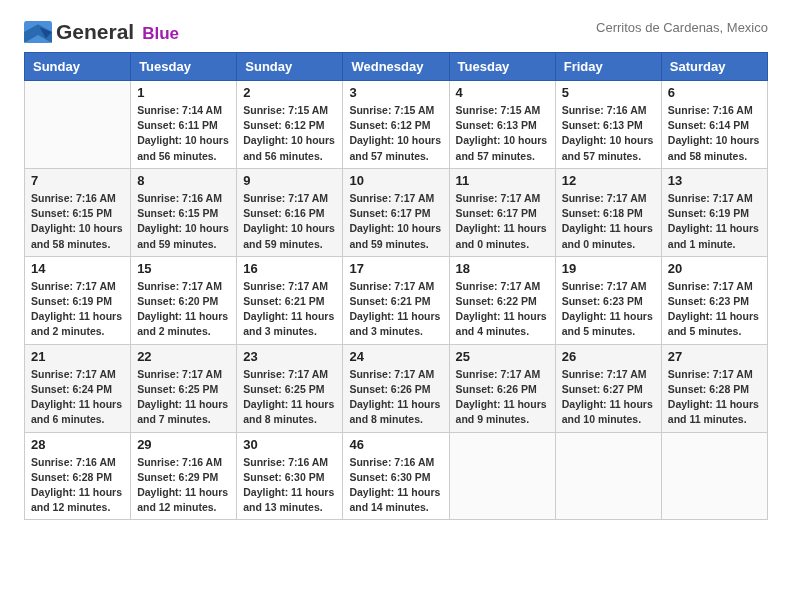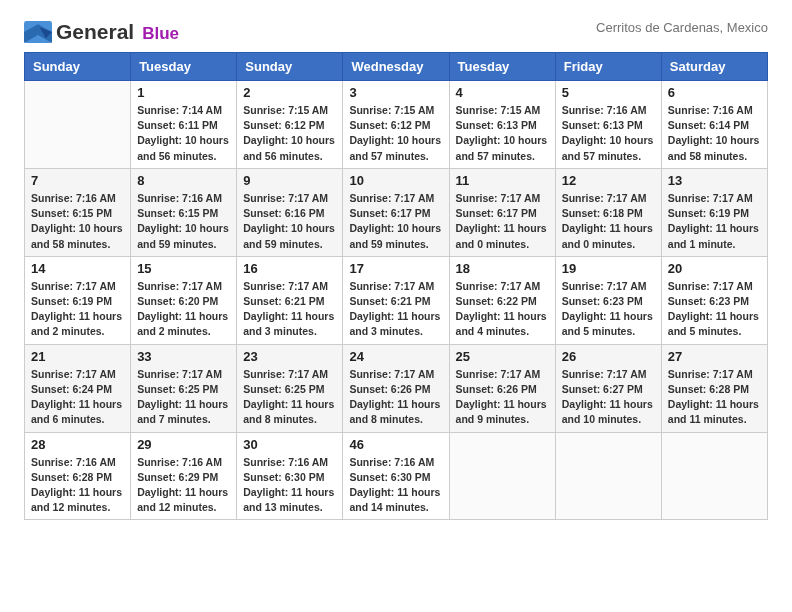--- a/index.html
+++ b/index.html
@@ -261,21 +261,21 @@
       </tr>
       <tr>
         <td>
           <span class="day-number">21</span>
           <div class="day-info" style="white-space: pre-line;">Sunrise: 7:17 AM
 Sunset: 6:24 PM
 Daylight: 11 hours
 and 6 minutes.</div>
         </td>
         <td>
-          <span class="day-number">33</span>
+          <span class="day-number">22</span>
           <div class="day-info" style="white-space: pre-line;">Sunrise: 7:17 AM
 Sunset: 6:25 PM
 Daylight: 11 hours
 and 7 minutes.</div>
         </td>
         <td>
           <span class="day-number">23</span>
           <div class="day-info" style="white-space: pre-line;">Sunrise: 7:17 AM
 Sunset: 6:25 PM
 Daylight: 11 hours

